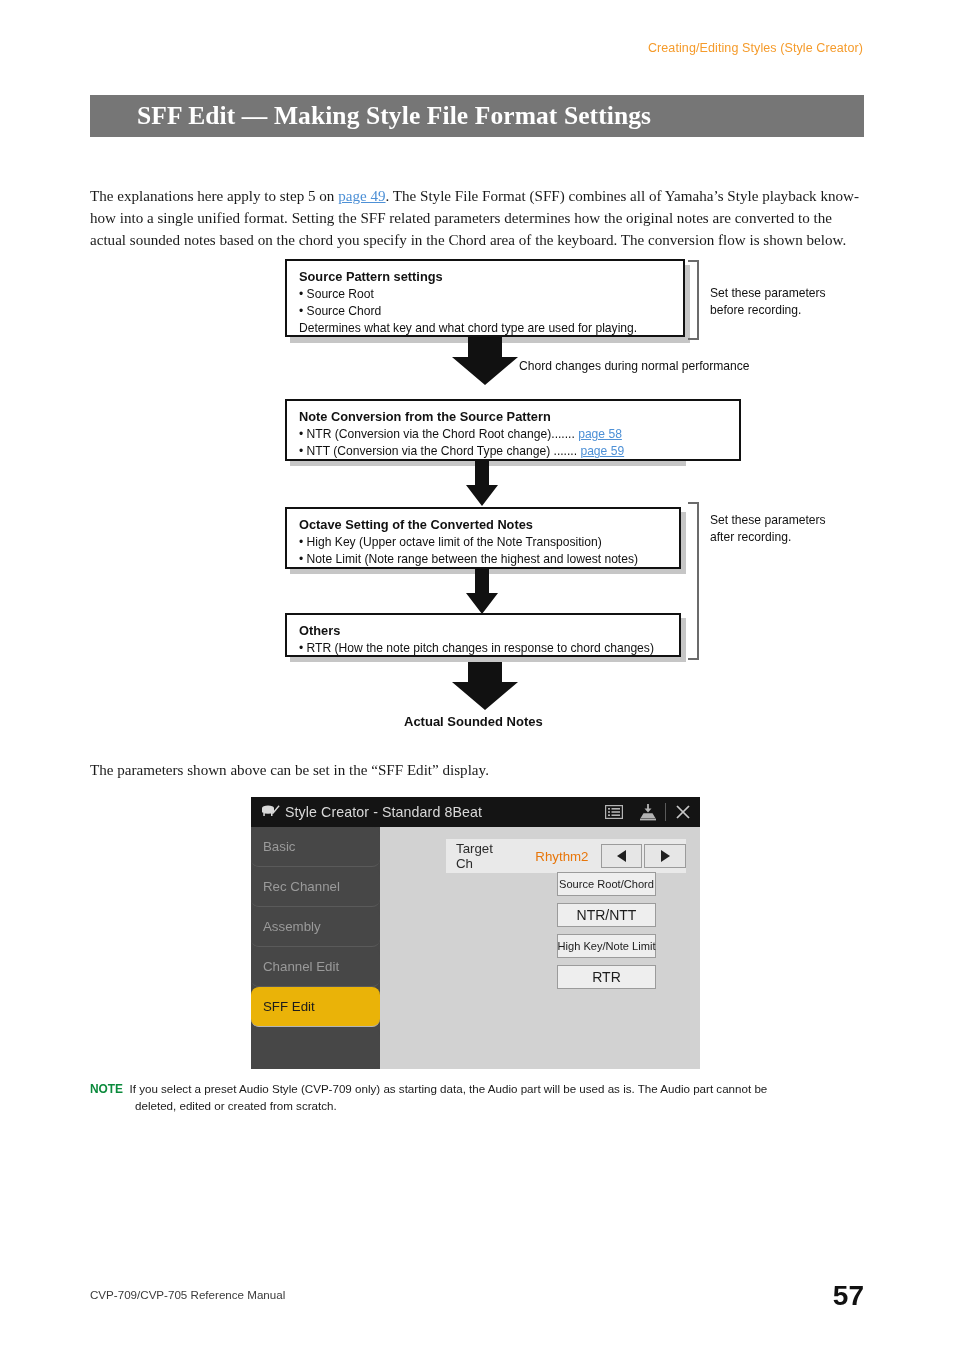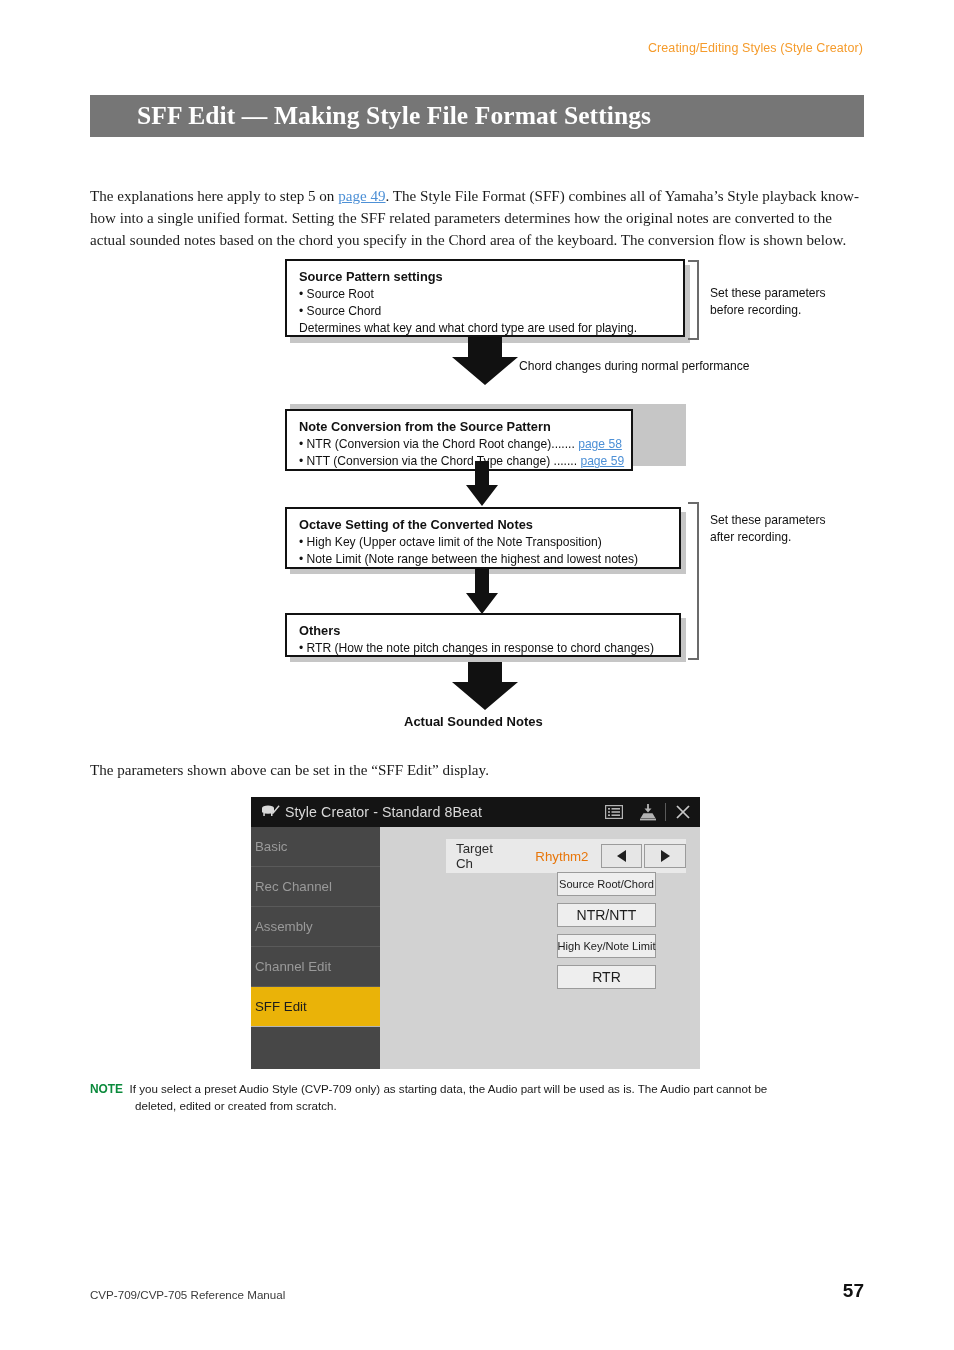--- a/index.html
+++ b/index.html
@@ -169,26 +169,27 @@
 
   .lcd-sidebar {
     position: absolute;
     left: 0; top: 30px; width: 129px; height: 242px;
     background: #474747;
   }
   .lcd-tab {
     height: 40px;
     display: flex;
     align-items: center;
-    padding-left: 4px;
+    padding-left: 12px;
     font-size: 13.3px;
     color: #9a9a9a;
     border-bottom: 1px solid #5a5a5a;
     background: #474747;
     white-space: nowrap;
+    border-radius: 8px;
   }
   .lcd-tab.active {
     background: #eab308;
     color: #1c1c1c;
     border-bottom: 1px solid #b5b5b5;
   }
   .lcd-tab.blank { height: 42px; border-bottom: none; }
 
   .lcd-main {
     position: absolute;
@@ -267,21 +268,21 @@
     left: 90px; top: 1288px;
     font-family: "Liberation Sans", sans-serif;
     font-size: 11.6px;
     color: #3a3a3a;
     white-space: nowrap;
   }
   .footer-page {
     position: absolute;
     right: 90px; top: 1280px;
     font-family: "Liberation Sans", sans-serif;
-    font-size: 19px;
+    font-size: 28px;
     font-weight: bold;
     color: #111111;
   }
 </style>
 </head>
 <body>
 
 <div class="running-head">Creating/Editing Styles (Style Creator)</div>
 
 <div class="title-bar">
@@ -307,21 +308,21 @@
   </svg>
   <div class="inline-note" style="left:519px; top:359px;">Chord changes during normal performance</div>
 
   <div class="bracket" style="left:688px; top:260px; height:80px;"></div>
   <div class="side-label" style="left:710px; top:285px;">
     <div>Set these parameters</div>
     <div>before recording.</div>
   </div>
 
   <div class="fshadow" style="left:290px; top:404px; width:396px; height:62px;"></div>
-  <div class="fbox" style="left:285px; top:399px; width:348px; height:62px;margin-top:10px;">
+  <div class="fbox" style="left:285px; top:399px; width:456px; height:62px;">
     <div class="bt">Note Conversion from the Source Pattern</div>
     <div class="li"><span>• NTR (Conversion via the Chord Root change).......&nbsp;</span><a class="link" href="#">page 58</a></div>
     <div class="li"><span>• NTT (Conversion via the Chord Type change) .......&nbsp;</span><a class="link" href="#">page 59</a></div>
   </div>
 
   <svg style="position:absolute; left:465px; top:461px; width:34px; height:47px;">
     <polygon points="10,0 24,0 24,24 33,24 17,45 1,24 10,24" fill="#111111"></polygon>
   </svg>
 
   <div class="fshadow" style="left:290px; top:512px; width:396px; height:62px;"></div>

